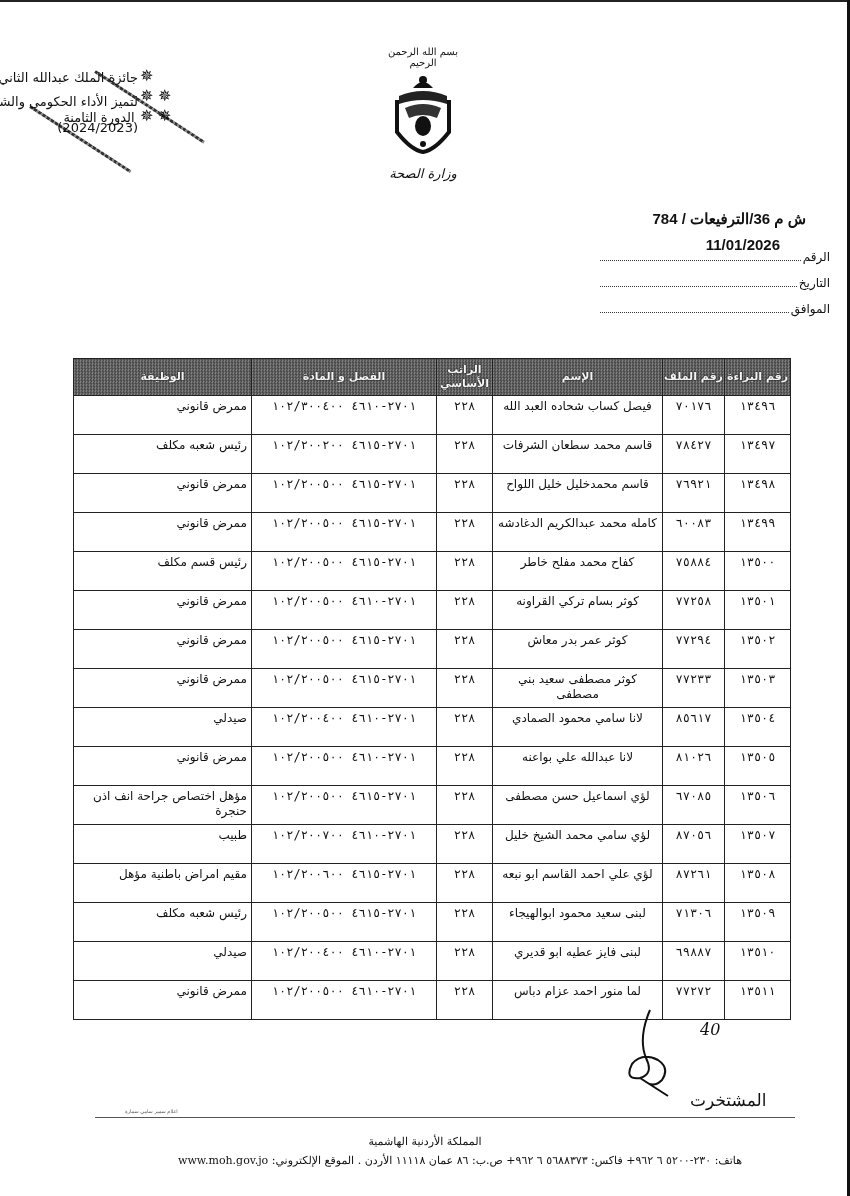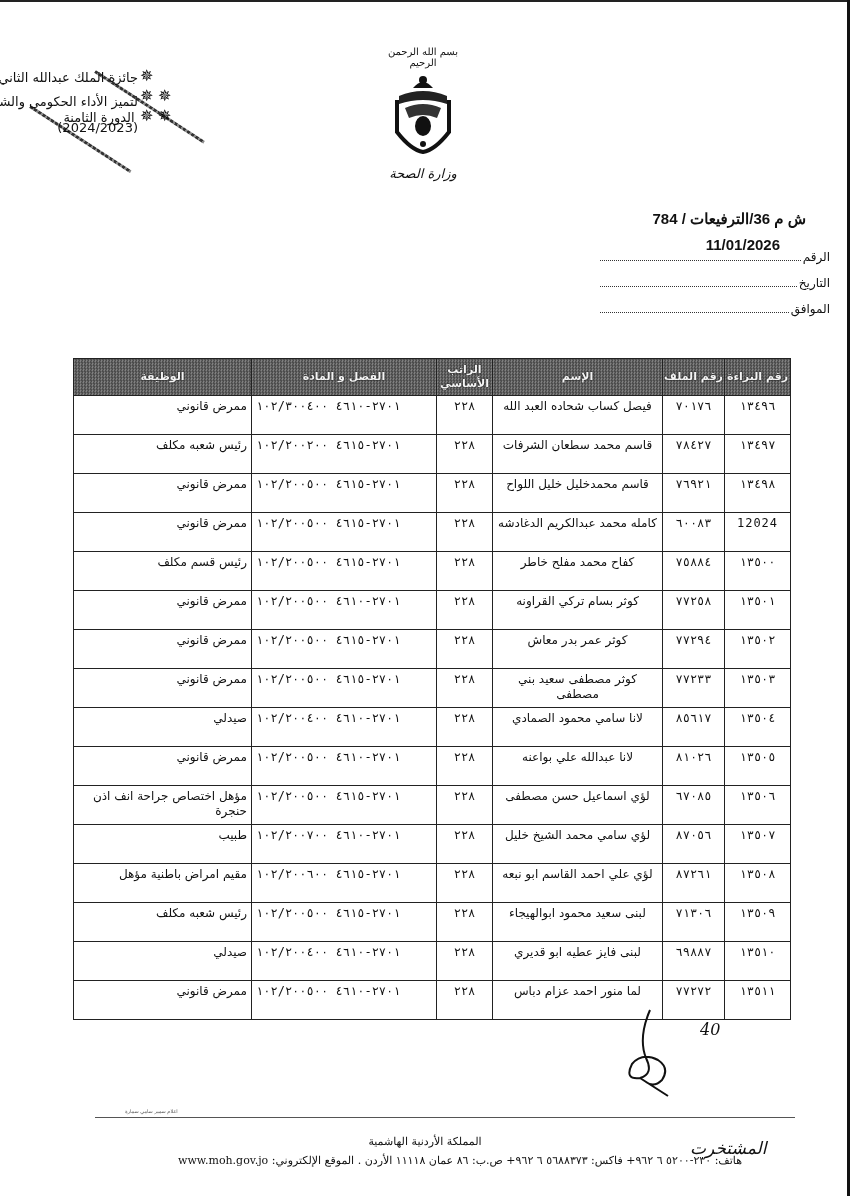--- a/index.html
+++ b/index.html
@@ -42,27 +42,27 @@
   }
   table.promo th, table.promo td { border: 1px solid #222; }
   table.promo th {
     height: 36px; padding: 0; font-size: 11px; font-weight: bold; color: #f4f4f4;
     background: #666 repeating-conic-gradient(#333 0 25%, #999 0 50%) 0 0/3px 3px;
     text-shadow: 0 0 2px #000; line-height: 14px;
   }
   table.promo td { vertical-align: top; padding: 3px 4px 2px; font-size: 12px; height: 33px; line-height: 15px; }
   td.c-cert, td.c-file, td.c-sal { text-align: center; font-family: "DejaVu Sans Mono", monospace; font-size: 11.5px; letter-spacing: 1px; }
   td.c-name { text-align: center; letter-spacing: 1.5px; }
-  td.c-chap { font-family: "DejaVu Sans Mono", monospace; font-size: 11px; direction: ltr; letter-spacing: 0.5px; }
+  td.c-chap { text-align: center; font-family: "DejaVu Sans Mono", monospace; font-size: 11px; direction: ltr; letter-spacing: 0.5px; }
   td.c-job { text-align: right; letter-spacing: 1px; }
 
   
   .signature { position: absolute; left: 610px; top: 1008px; width: 80px; height: 90px; }
   .sig-mark { position: absolute; left: 700px; top: 1020px; font-size: 16px; font-family: "DejaVu Serif", serif; font-style: italic; }
-  .sig-label { position: absolute; left: 690px; top: 1090px; font-size: 17px; font-family: "DejaVu Serif", serif; font-style: italic; direction: rtl; margin-top: 48px; }
+  .sig-label { position: absolute; left: 690px; top: 1090px; font-size: 17px; font-family: "DejaVu Serif", serif; direction: rtl; }
   .footer-line { position: absolute; left: 95px; top: 1117px; width: 700px; height: 1px; background: #555; }
   .footer-tiny { position: absolute; left: 125px; top: 1108px; font-size: 5px; color: #555; direction: rtl; }
   .footer-kingdom { position: absolute; left: 0; width: 850px; top: 1135px; text-align: center; font-family: "DejaVu Serif", serif; font-size: 11px; direction: rtl; }
   .footer-contact { position: absolute; left: 140px; width: 640px; top: 1154px; text-align: center; font-family: "DejaVu Serif", serif; font-size: 11px; direction: rtl; white-space: nowrap; }
 </style>
 </head>
 <body>
 
 <div class="page-edge-top"></div>
 <div class="page-edge-right"></div>
@@ -150,21 +150,21 @@
       </tr>
       <tr>
         <td class="c-cert">١٣٤٩٨</td>
         <td class="c-file">٧٦٩٢١</td>
         <td class="c-name">قاسم محمدخليل خليل اللواح</td>
         <td class="c-sal">٢٢٨</td>
         <td class="c-chap">٢٧٠١-٤٦١٥ ١٠٢/٢٠٠٥٠٠</td>
         <td class="c-job">ممرض قانوني</td>
       </tr>
       <tr>
-        <td class="c-cert">12024</td>
+        <td class="c-cert">١٣٤٩٩</td>
         <td class="c-file">٦٠٠٨٣</td>
         <td class="c-name">كامله محمد عبدالكريم الدغادشه</td>
         <td class="c-sal">٢٢٨</td>
         <td class="c-chap">٢٧٠١-٤٦١٥ ١٠٢/٢٠٠٥٠٠</td>
         <td class="c-job">ممرض قانوني</td>
       </tr>
       <tr>
         <td class="c-cert">١٣٥٠٠</td>
         <td class="c-file">٧٥٨٨٤</td>
         <td class="c-name">كفاح محمد مفلح خاطر</td>

